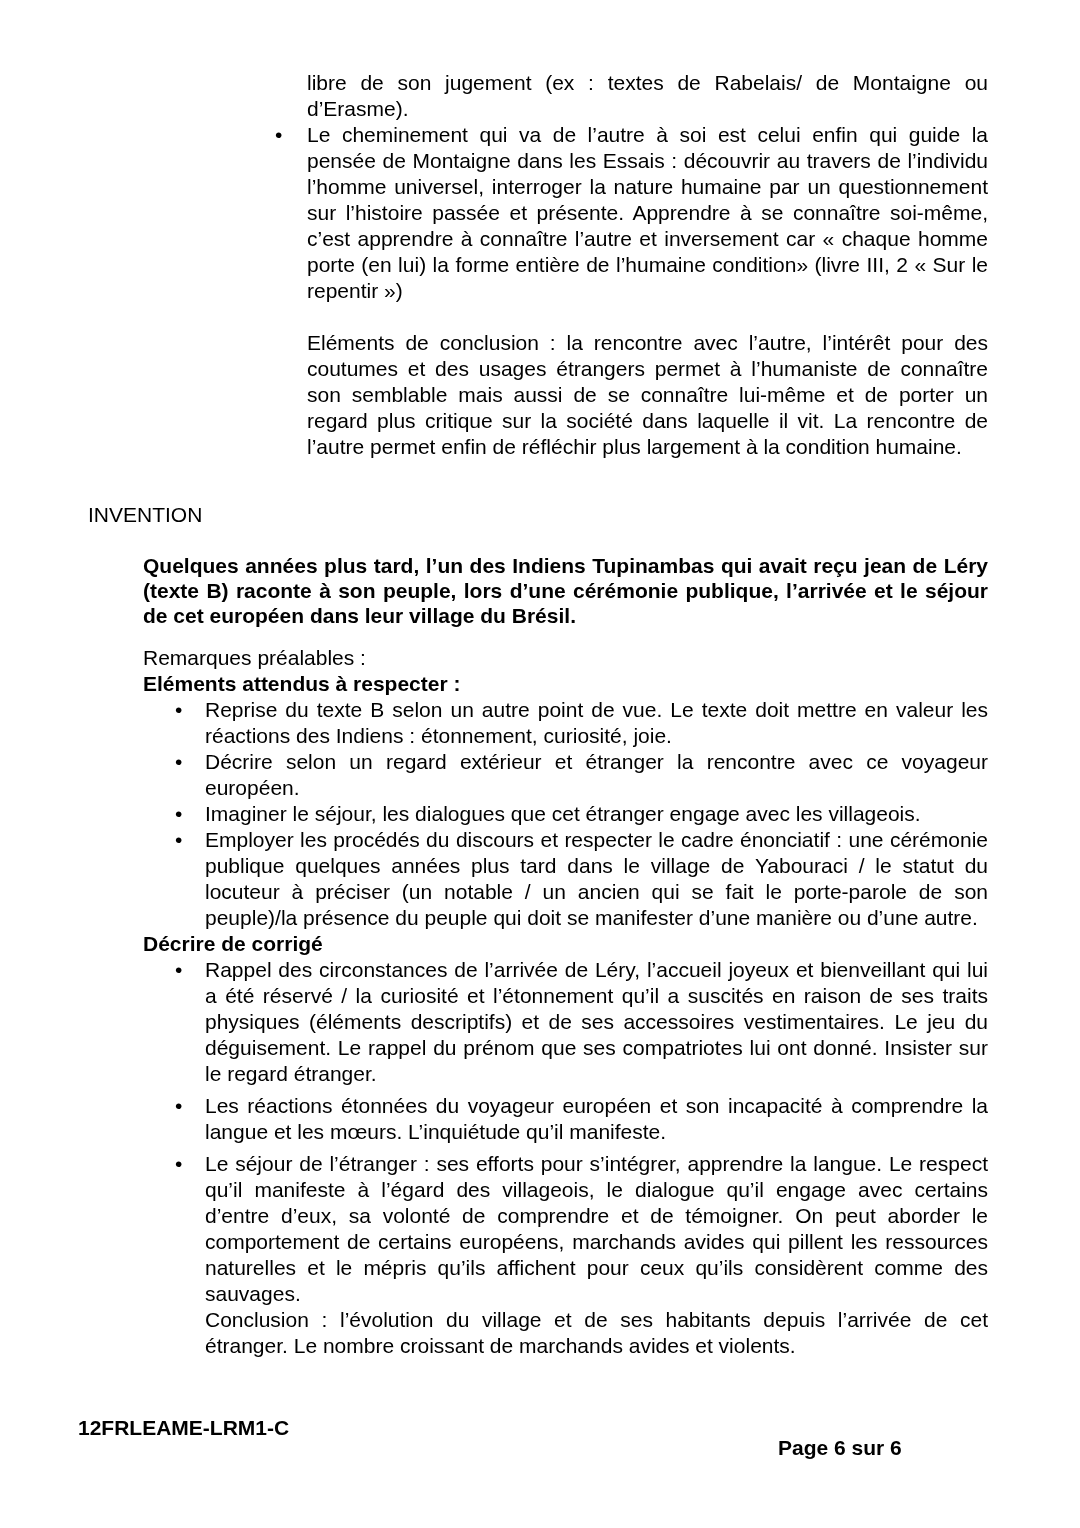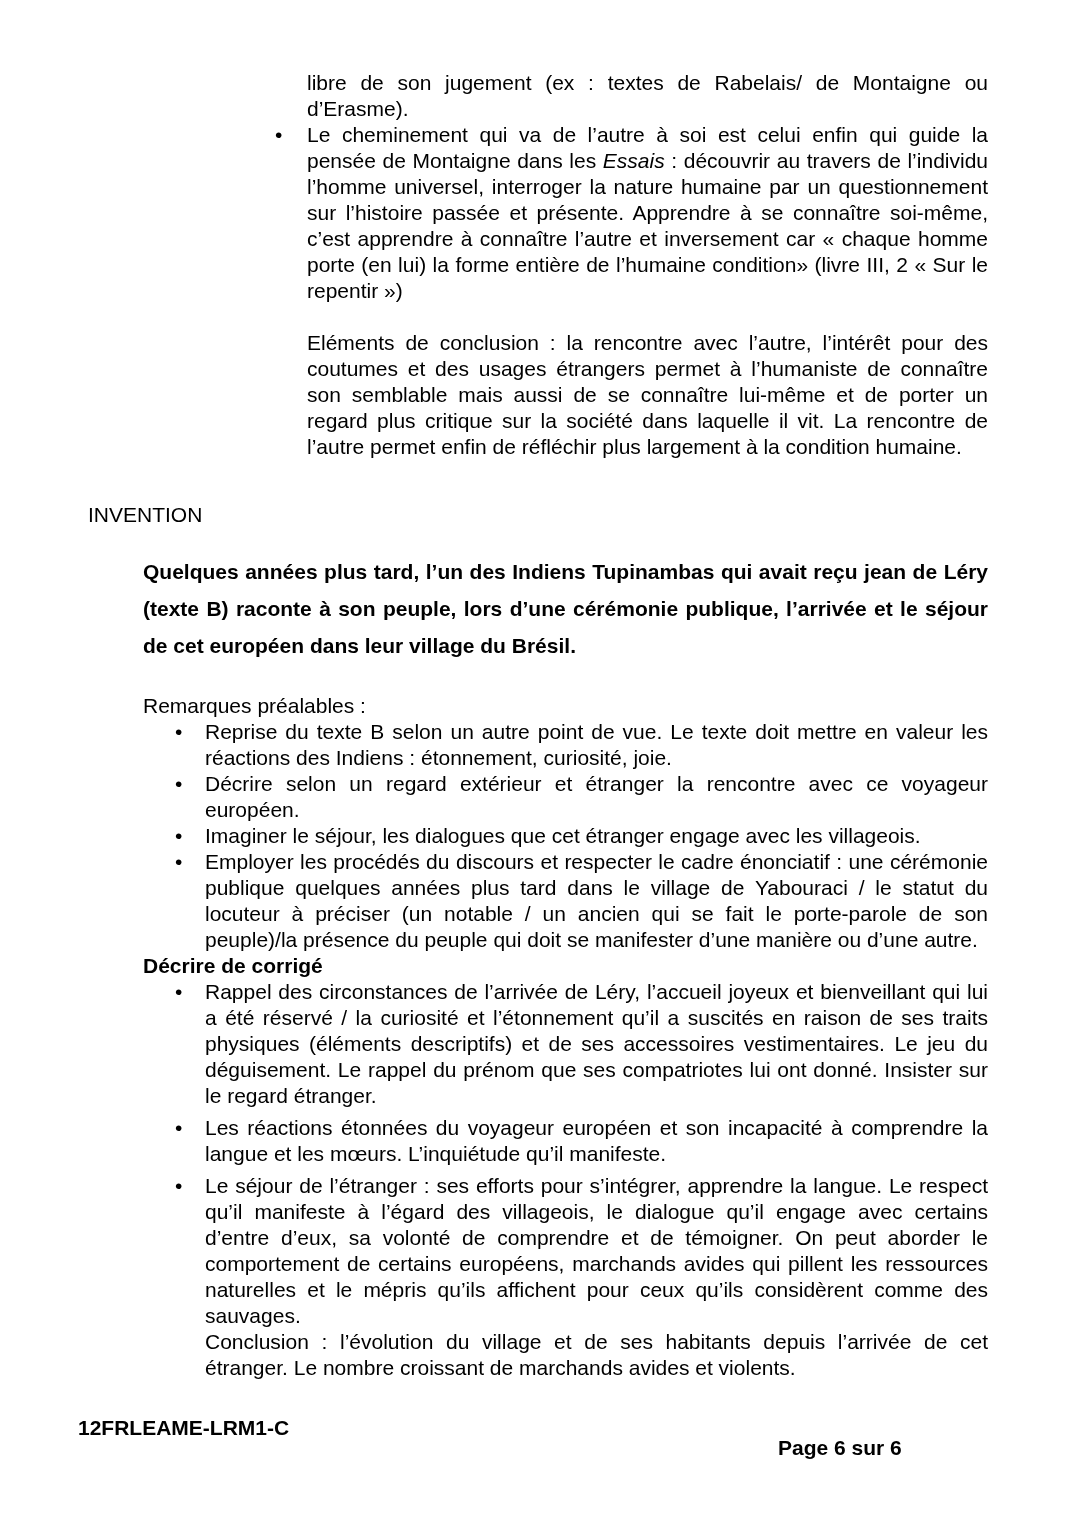--- a/index.html
+++ b/index.html
@@ -13,21 +13,21 @@
     height: 1528px;
     background: #ffffff;
     color: #000000;
     font-family: "Liberation Sans", sans-serif;
     font-size: 21px;
     line-height: 26px;
     overflow: hidden;
   }
   .just { text-align: justify; text-justify: inter-word; }
   .b { font-weight: bold; }
-  .i { font-style: italic; }
+  .i { }
 
   
   #top-section {
     position: absolute;
     left: 275px;
     top: 70px;
     width: 713px;
   }
   #top-section .indent { margin-left: 32px; }
   .bullet-item { display: flex; align-items: flex-start; }
@@ -45,23 +45,23 @@
 
   
   #invention-section {
     position: absolute;
     left: 143px;
     top: 553px;
     width: 845px;
   }
   #invention-section .subject {
     font-weight: bold;
-    line-height: 37px;
+    line-height: 25px;
   }
-  #invention-section .remarks { margin-top: 29px; }
+  #invention-section .remarks { margin-top: 17px; }
   #invention-section .bullet-item { padding-left: 32px; }
   #invention-section .bullet-item .marker { flex: 0 0 30px; }
   #invention-section .gap-before { margin-top: 6px; }
   #invention-section .conclusion-para {
     margin-left: 62px;
   }
 
   
   #footer-left {
     position: absolute;
@@ -96,20 +96,21 @@
   </div>
 
   <div id="invention-heading">INVENTION</div>
 
   <div id="invention-section">
 
     <div class="subject just">Quelques années plus tard, l’un des Indiens Tupinambas qui avait reçu jean de Léry (texte B) raconte à son peuple, lors d’une cérémonie publique, l’arrivée et le séjour de cet européen dans leur village du Brésil.</div>
 
     <div class="remarks">Remarques préalables :</div>
 
+    <div class="b">Eléments attendus à respecter :</div>
 
     <div class="bullet-item">
       <span class="marker">•</span>
       <div class="btext just">Reprise du texte B selon un autre point de vue. Le texte doit mettre en valeur les réactions des Indiens : étonnement, curiosité, joie.</div>
     </div>
     <div class="bullet-item">
       <span class="marker">•</span>
       <div class="btext just">Décrire selon un regard extérieur et étranger la rencontre avec ce voyageur européen.</div>
     </div>
     <div class="bullet-item">

